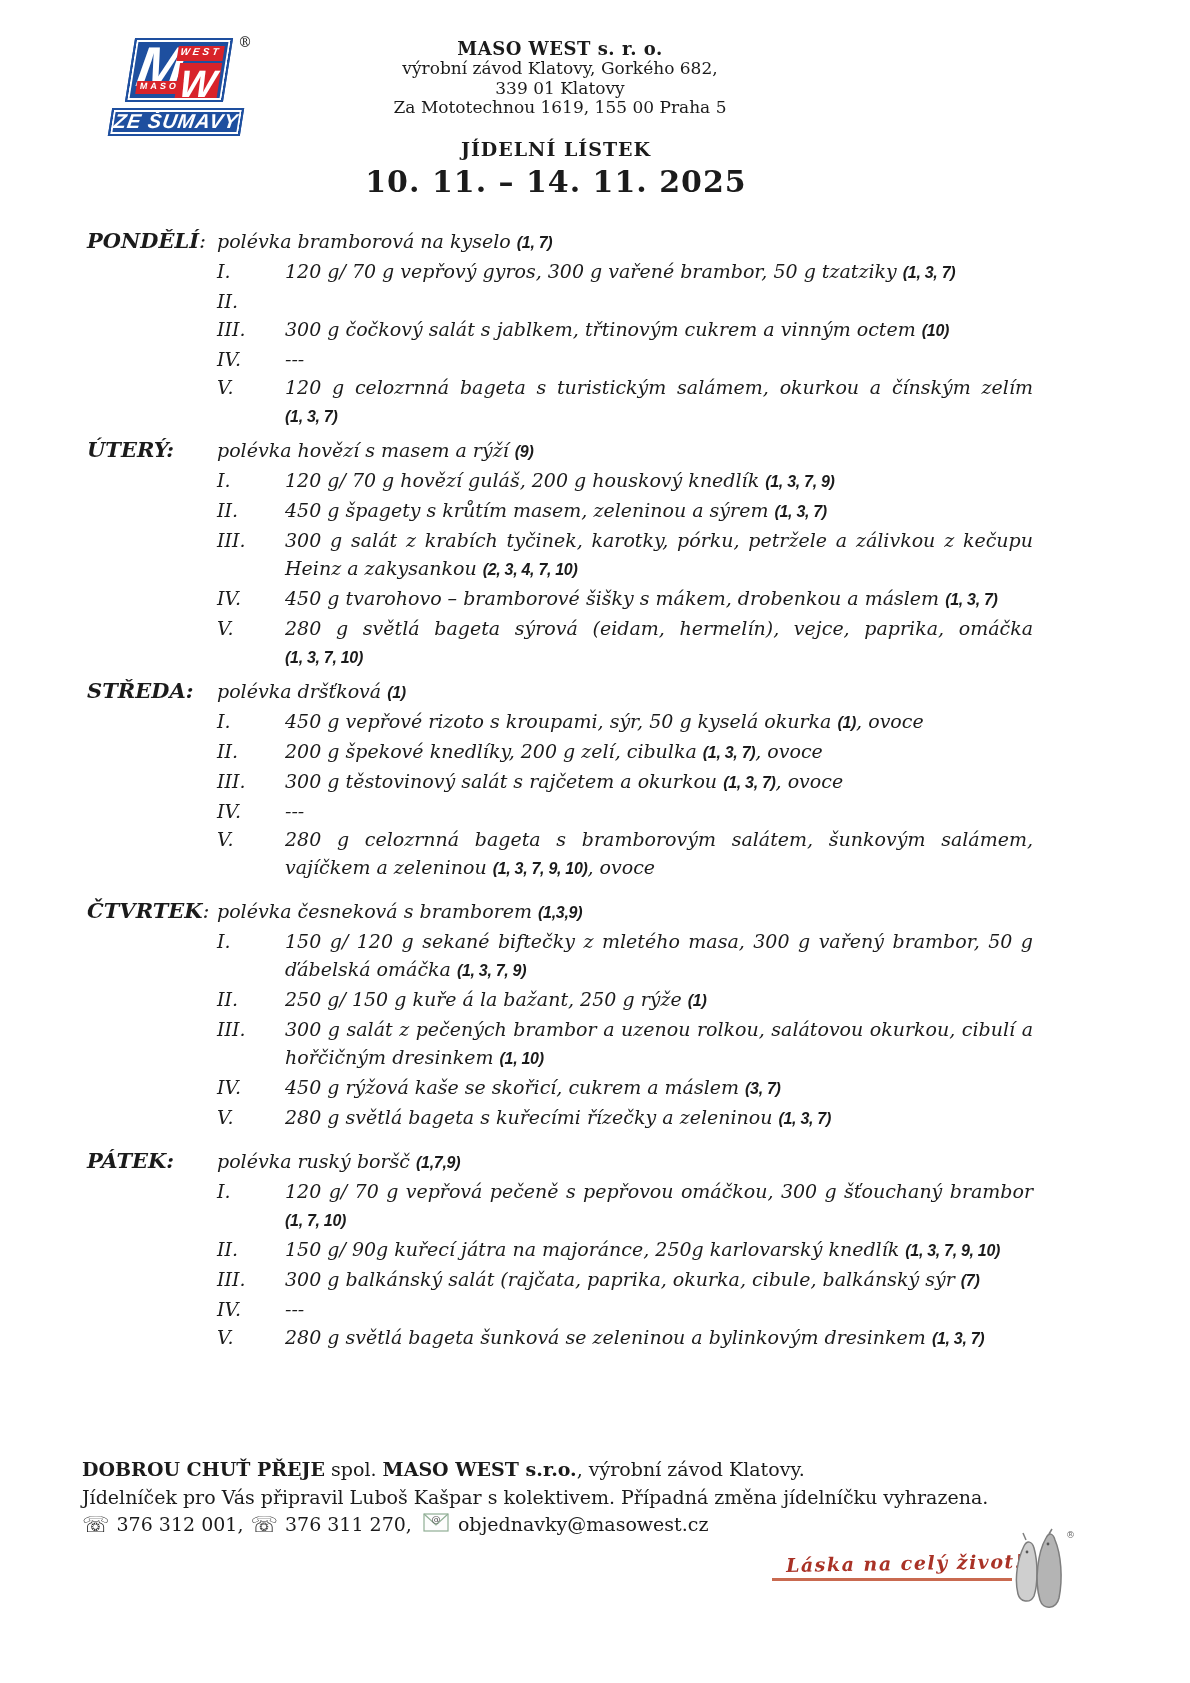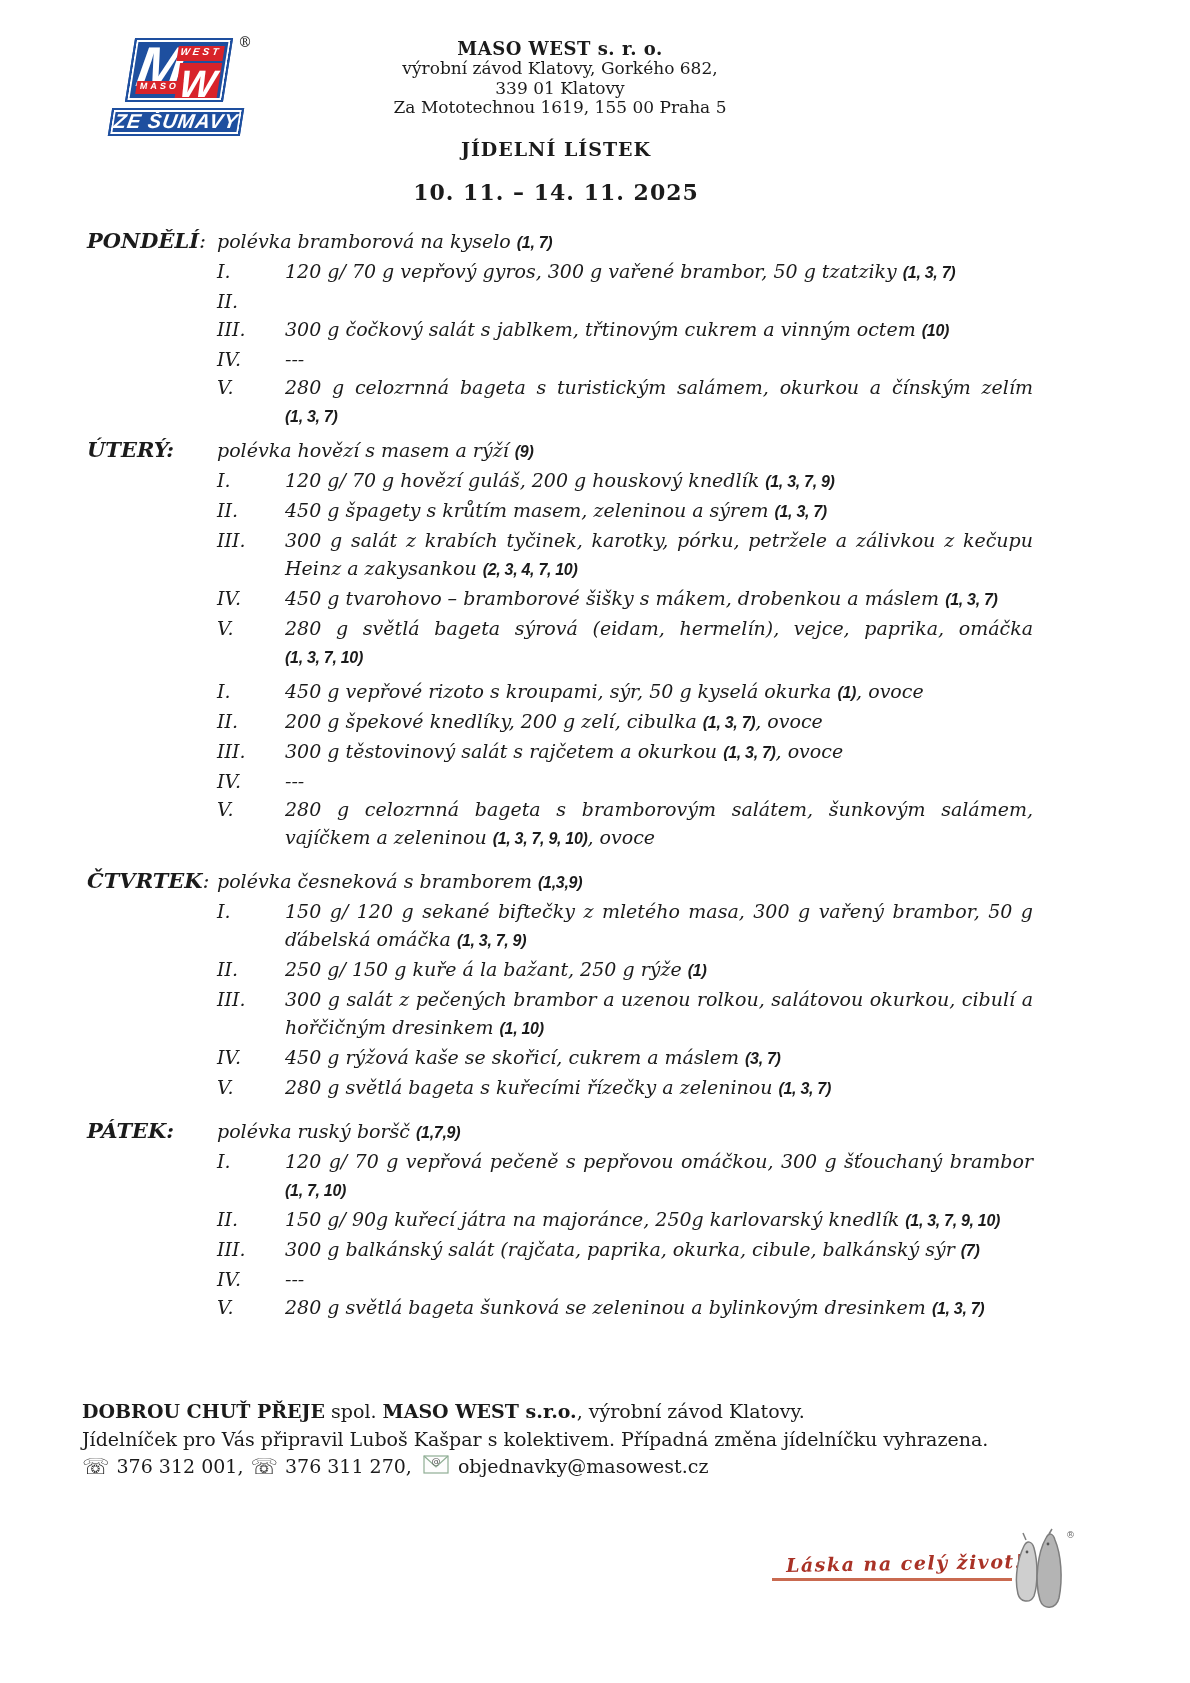--- a/index.html
+++ b/index.html
@@ -49,40 +49,40 @@
     color:#fff; text-align:center; line-height:24px;
     font:italic bold 20px "Liberation Sans", sans-serif; letter-spacing:1px;
   }
 
   
   .header-block { position:absolute; left:0; top:38px; width:1120px; text-align:center; }
   .company-name { font-weight:bold; font-size:18px; letter-spacing:0.5px; }
   .addr { font-size:17px; line-height:19.5px; }
   .title-block { position:absolute; left:0; top:138px; width:1112px; text-align:center; }
   .doc-title { font-weight:bold; font-size:19px; letter-spacing:1px; }
-  .doc-date  { font-weight:bold; font-size:22px; letter-spacing:1px; margin-top:19px; }
+  .doc-date  { font-weight:bold; font-size:30px; letter-spacing:1px; margin-top:4px; }
 
   
   .menu { position:absolute; left:82px; top:222px; width:956px; font-size:19px; }
   .day { margin:5px; }
   .gap-before { margin-top:14px; }
   .mrow { display:grid; grid-template-columns:130px 68px 1fr; line-height:28px; }
   .day-label { font-style:italic; font-weight:bold; font-size:21px; white-space:nowrap; }
   .colon.light { font-weight:normal; }
   .soup-cell { grid-column:2 / 4; font-style:italic; }
   .num-cell  { font-style:italic; }
   .text-cell { font-style:italic; text-align:justify; }
   .allergens {
     font-family:"Liberation Sans", sans-serif; font-style:italic; font-weight:bold;
     font-size:16px; letter-spacing:-0.3px; white-space:nowrap;
   }
   .suffix { font-style:italic; }
 
   
-  .footer { position:absolute; left:82px; top:1398px; width:1010px; font-size:19px; line-height:27.5px; }
+  .footer { position:absolute; left:82px; top:1456px; width:1010px; font-size:19px; line-height:27.5px; }
   .footer .b { font-weight:bold; }
   .contact-line { display:flex; align-items:center; gap:7px; }
   .phone-glyph { font-size:22px; line-height:22px; }
   .env-icon { display:inline-block; margin:0 2px -2px 4px; }
 
   
   .slogan { position:absolute; right:108px; top:1532px; width:310px; height:100px; }
   .slogan-rule { position:absolute; left:0; top:46px; width:240px; height:2.5px; background:#c96a50; }
   .slogan-text {
     position:absolute; left:14px; top:20px; color:#a93226;
@@ -140,21 +140,21 @@
           <div class="text-cell"><span>300 g čočkový salát s jablkem, třtinovým cukrem a vinným octem </span><span class="allergens">(10)</span></div>
         </div>
         <div class="mrow">
           <div class="spacer-cell"></div>
           <div class="num-cell">IV.</div>
           <div class="text-cell"><span>---</span></div>
         </div>
         <div class="mrow">
           <div class="spacer-cell"></div>
           <div class="num-cell">V.</div>
-          <div class="text-cell"><span>280 g celozrnná bageta s turistickým salámem, okurkou a čínským zelím </span><span class="allergens">(1, 3, 7)</span></div>
+          <div class="text-cell"><span>120 g celozrnná bageta s turistickým salámem, okurkou a čínským zelím </span><span class="allergens">(1, 3, 7)</span></div>
         </div>
       </section>
       <section class="day">
         <div class="mrow">
           <div class="day-label"><span>ÚTERÝ</span><span class="colon">:</span></div>
           <div class="soup-cell"><span>polévka hovězí s masem a rýží </span><span class="allergens">(9)</span></div>
         </div>
         <div class="mrow">
           <div class="spacer-cell"></div>
           <div class="num-cell">I.</div>
@@ -175,20 +175,24 @@
           <div class="num-cell">IV.</div>
           <div class="text-cell"><span>450 g tvarohovo – bramborové šišky s mákem, drobenkou a máslem </span><span class="allergens">(1, 3, 7)</span></div>
         </div>
         <div class="mrow">
           <div class="spacer-cell"></div>
           <div class="num-cell">V.</div>
           <div class="text-cell"><span>280 g světlá bageta sýrová (eidam, hermelín), vejce, paprika, omáčka </span><span class="allergens">(1, 3, 7, 10)</span></div>
         </div>
       </section>
       <section class="day">
+        <div class="mrow">
+          <div class="day-label"><span>STŘEDA</span><span class="colon">:</span></div>
+          <div class="soup-cell"><span>polévka dršťková </span><span class="allergens">(1)</span></div>
+        </div>
         <div class="mrow">
           <div class="spacer-cell"></div>
           <div class="num-cell">I.</div>
           <div class="text-cell"><span>450 g vepřové rizoto s kroupami, sýr, 50 g kyselá okurka </span><span class="allergens">(1)</span><span class="suffix">, ovoce</span></div>
         </div>
         <div class="mrow">
           <div class="spacer-cell"></div>
           <div class="num-cell">II.</div>
           <div class="text-cell"><span>200 g špekové knedlíky, 200 g zelí, cibulka </span><span class="allergens">(1, 3, 7)</span><span class="suffix">, ovoce</span></div>
         </div>

